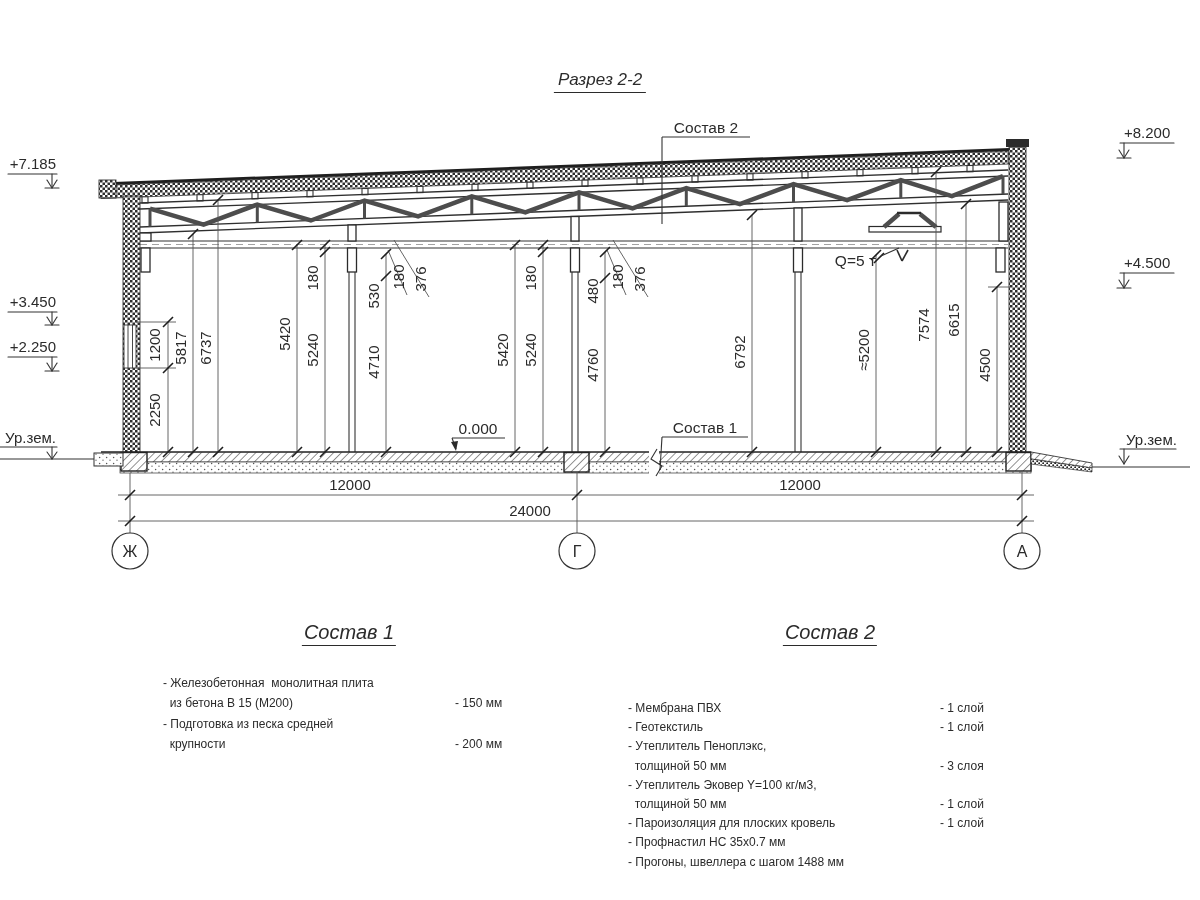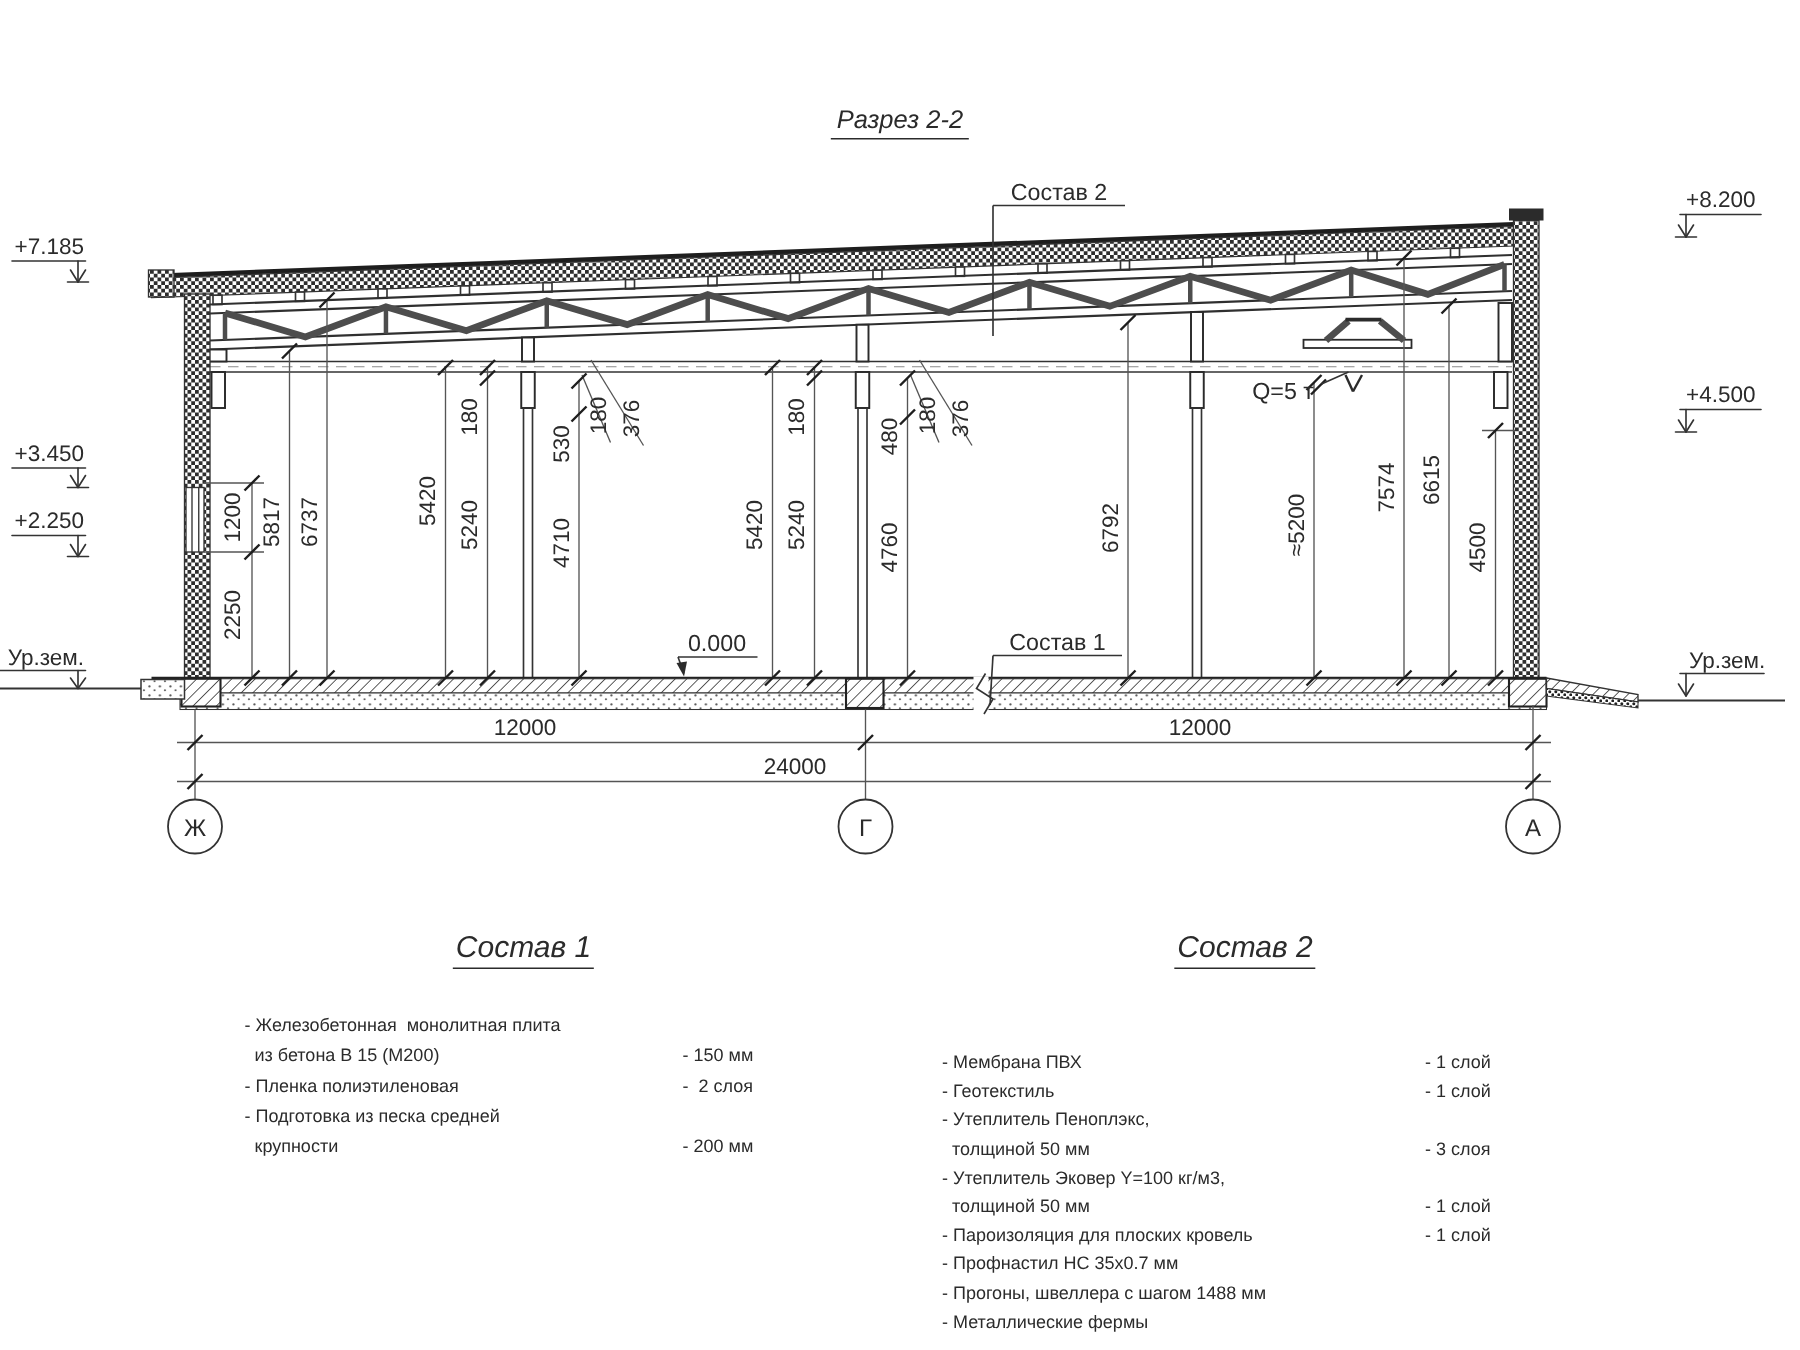--- a/index.html
+++ b/index.html
@@ -30,21 +30,21 @@
   .comp .v{position:absolute;top:0;white-space:pre;}
   #comp1{left:163px;top:618px;}
   #comp1 .hdr{left:186px;top:3px;}
   #comp1 .rows{top:55px;}
   #comp1 .row{line-height:20.3px;}
   #comp1 .v{left:292px;}
   #comp2{left:628px;top:618px;}
   #comp2 .hdr{left:202px;top:3px;}
   #comp2 .rows{top:60px;margin-top:21px;}
   #comp2 .row{line-height:19.2px;}
-  #comp2 .v{left:322px;}
+  #comp2 .v{left:312px;}
 </style>
 </head>
 <body>
 
 <div class="stage">
 
   <svg width="1200" height="600" viewBox="0 0 1200 600">
     <defs>
       <pattern id="chk" width="5" height="5" patternUnits="userSpaceOnUse">
         <rect width="5" height="5" fill="#fff"></rect>
@@ -383,35 +383,33 @@
     </g>
   </svg>
 
   <div class="title">Разрез 2-2</div>
 
   <div class="comp" id="comp1">
     <div class="hdr">Состав 1</div>
     <div class="rows">
       <div class="row"><span class="t">- Железобетонная  монолитная плита</span><span class="v"></span></div>
       <div class="row"><span class="t">  из бетона В 15 (М200)</span><span class="v">- 150 мм</span></div>
-      <div class="row"><span class="t">- Пленка полиэтиленовая</span><span class="v">-  2 слоя</span></div>
       <div class="row"><span class="t">- Подготовка из песка средней</span><span class="v"></span></div>
       <div class="row"><span class="t">  крупности</span><span class="v">- 200 мм</span></div>
     </div>
   </div>
 
   <div class="comp" id="comp2">
     <div class="hdr">Состав 2</div>
     <div class="rows">
       <div class="row"><span class="t">- Мембрана ПВХ</span><span class="v">- 1 слой</span></div>
       <div class="row"><span class="t">- Геотекстиль</span><span class="v">- 1 слой</span></div>
       <div class="row"><span class="t">- Утеплитель Пеноплэкс,</span><span class="v"></span></div>
       <div class="row"><span class="t">  толщиной 50 мм</span><span class="v">- 3 слоя</span></div>
       <div class="row"><span class="t">- Утеплитель Эковер Y=100 кг/м3,</span><span class="v"></span></div>
       <div class="row"><span class="t">  толщиной 50 мм</span><span class="v">- 1 слой</span></div>
       <div class="row"><span class="t">- Пароизоляция для плоских кровель</span><span class="v">- 1 слой</span></div>
       <div class="row"><span class="t">- Профнастил НС 35х0.7 мм</span><span class="v"></span></div>
       <div class="row"><span class="t">- Прогоны, швеллера с шагом 1488 мм</span><span class="v"></span></div>
-      <div class="row"><span class="t">- Металлические фермы</span><span class="v"></span></div>
     </div>
   </div>
 
 </div>
 
 </body></html>

